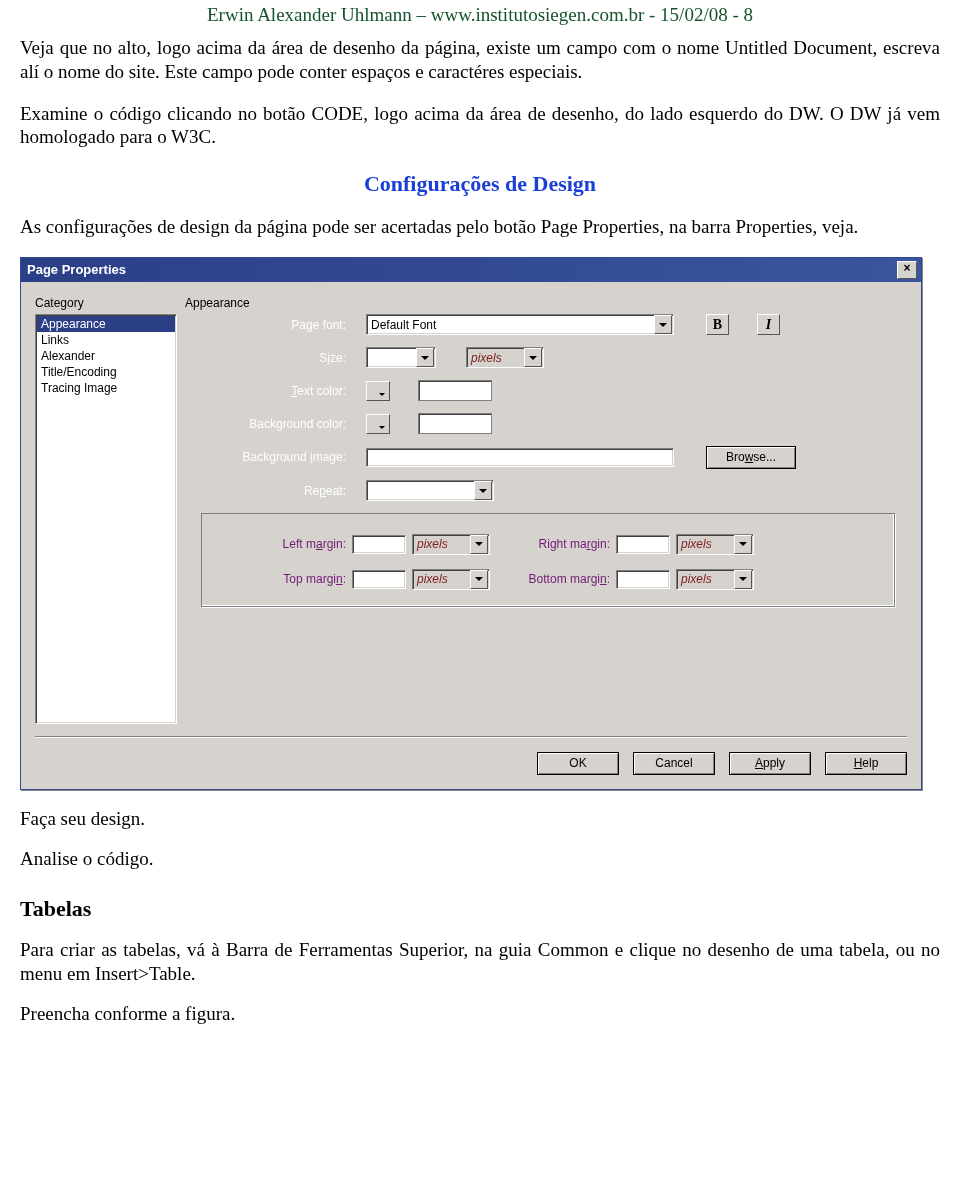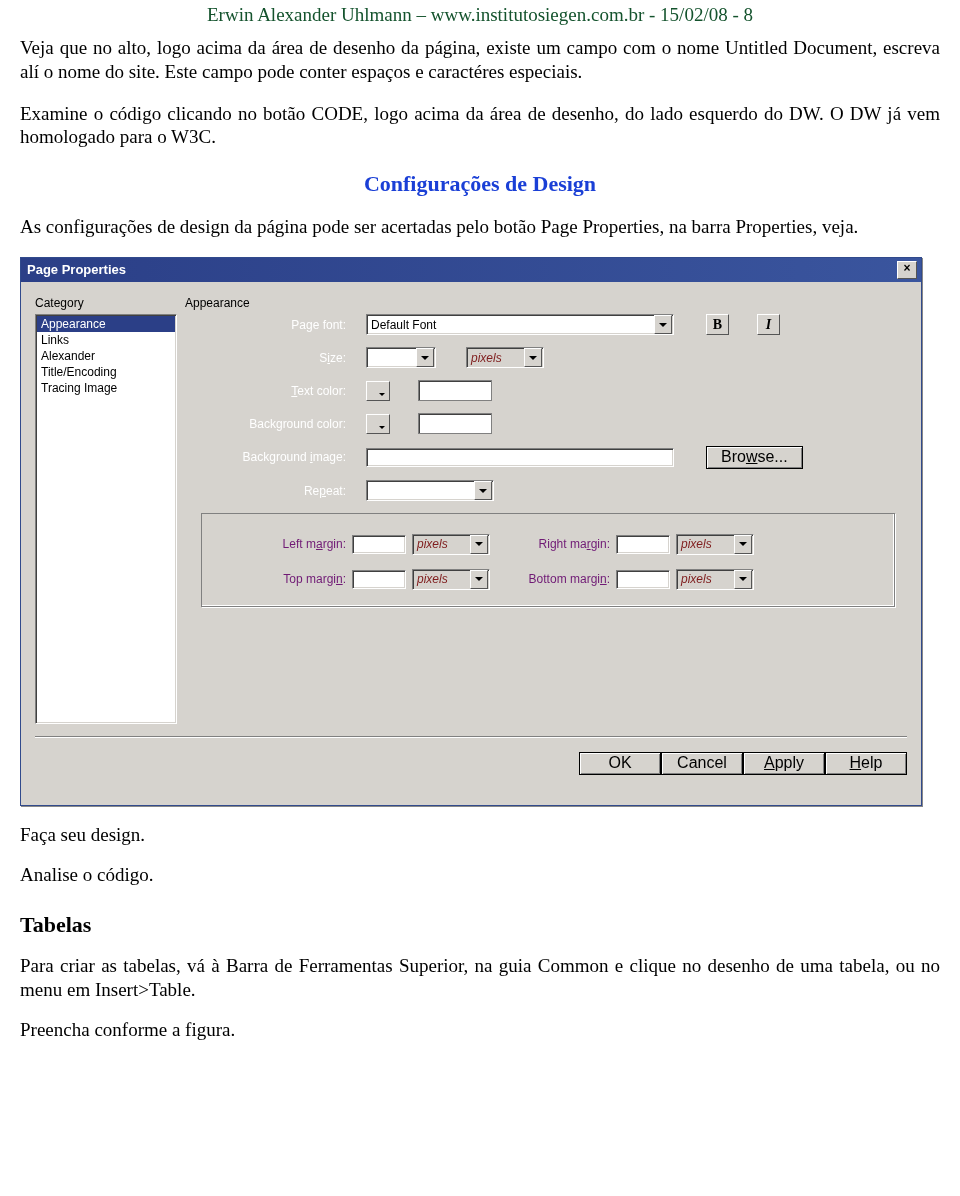--- a/index.html
+++ b/index.html
@@ -228,21 +228,21 @@
     box-shadow: inset 1px 1px 0 #404040;
     box-sizing: border-box;
   }
   .btn-3d {
     height: 23px;
     padding: 0 14px;
     background: #d6d3ce;
     border: 1px solid #000;
     box-shadow: inset 1px 1px 0 #fff, inset -1px -1px 0 #808080;
     font-family: Tahoma, Arial, sans-serif;
-    font-size: 16px;
+    font-size: 12px;
     display: inline-flex;
     align-items: center;
     justify-content: center;
     min-width: 82px;
     box-sizing: border-box;
   }
   .btn-3d .ul { text-decoration: underline; }
   .group-box {
     border: 1px solid #808080;
     box-shadow: inset -1px -1px 0 #fff, 1px 1px 0 #fff;
@@ -260,22 +260,22 @@
     text-align: right;
     color: #701a75;
     font-size: 12px;
     padding-right: 6px;
     white-space: nowrap;
   }
   .m-label .ul { text-decoration: underline; }
   .btn-row {
     display: flex;
     justify-content: flex-end;
-    gap: 0;
-    padding: 14px 14px 30px 14px;
+    gap: 14px;
+    padding: 14px 14px 14px 14px;
   }
   .hr-sep {
     border: none;
     border-top: 1px solid #808080;
     border-bottom: 1px solid #fff;
     margin: 0 14px;
   }
 </style>
 </head>
 <body>

